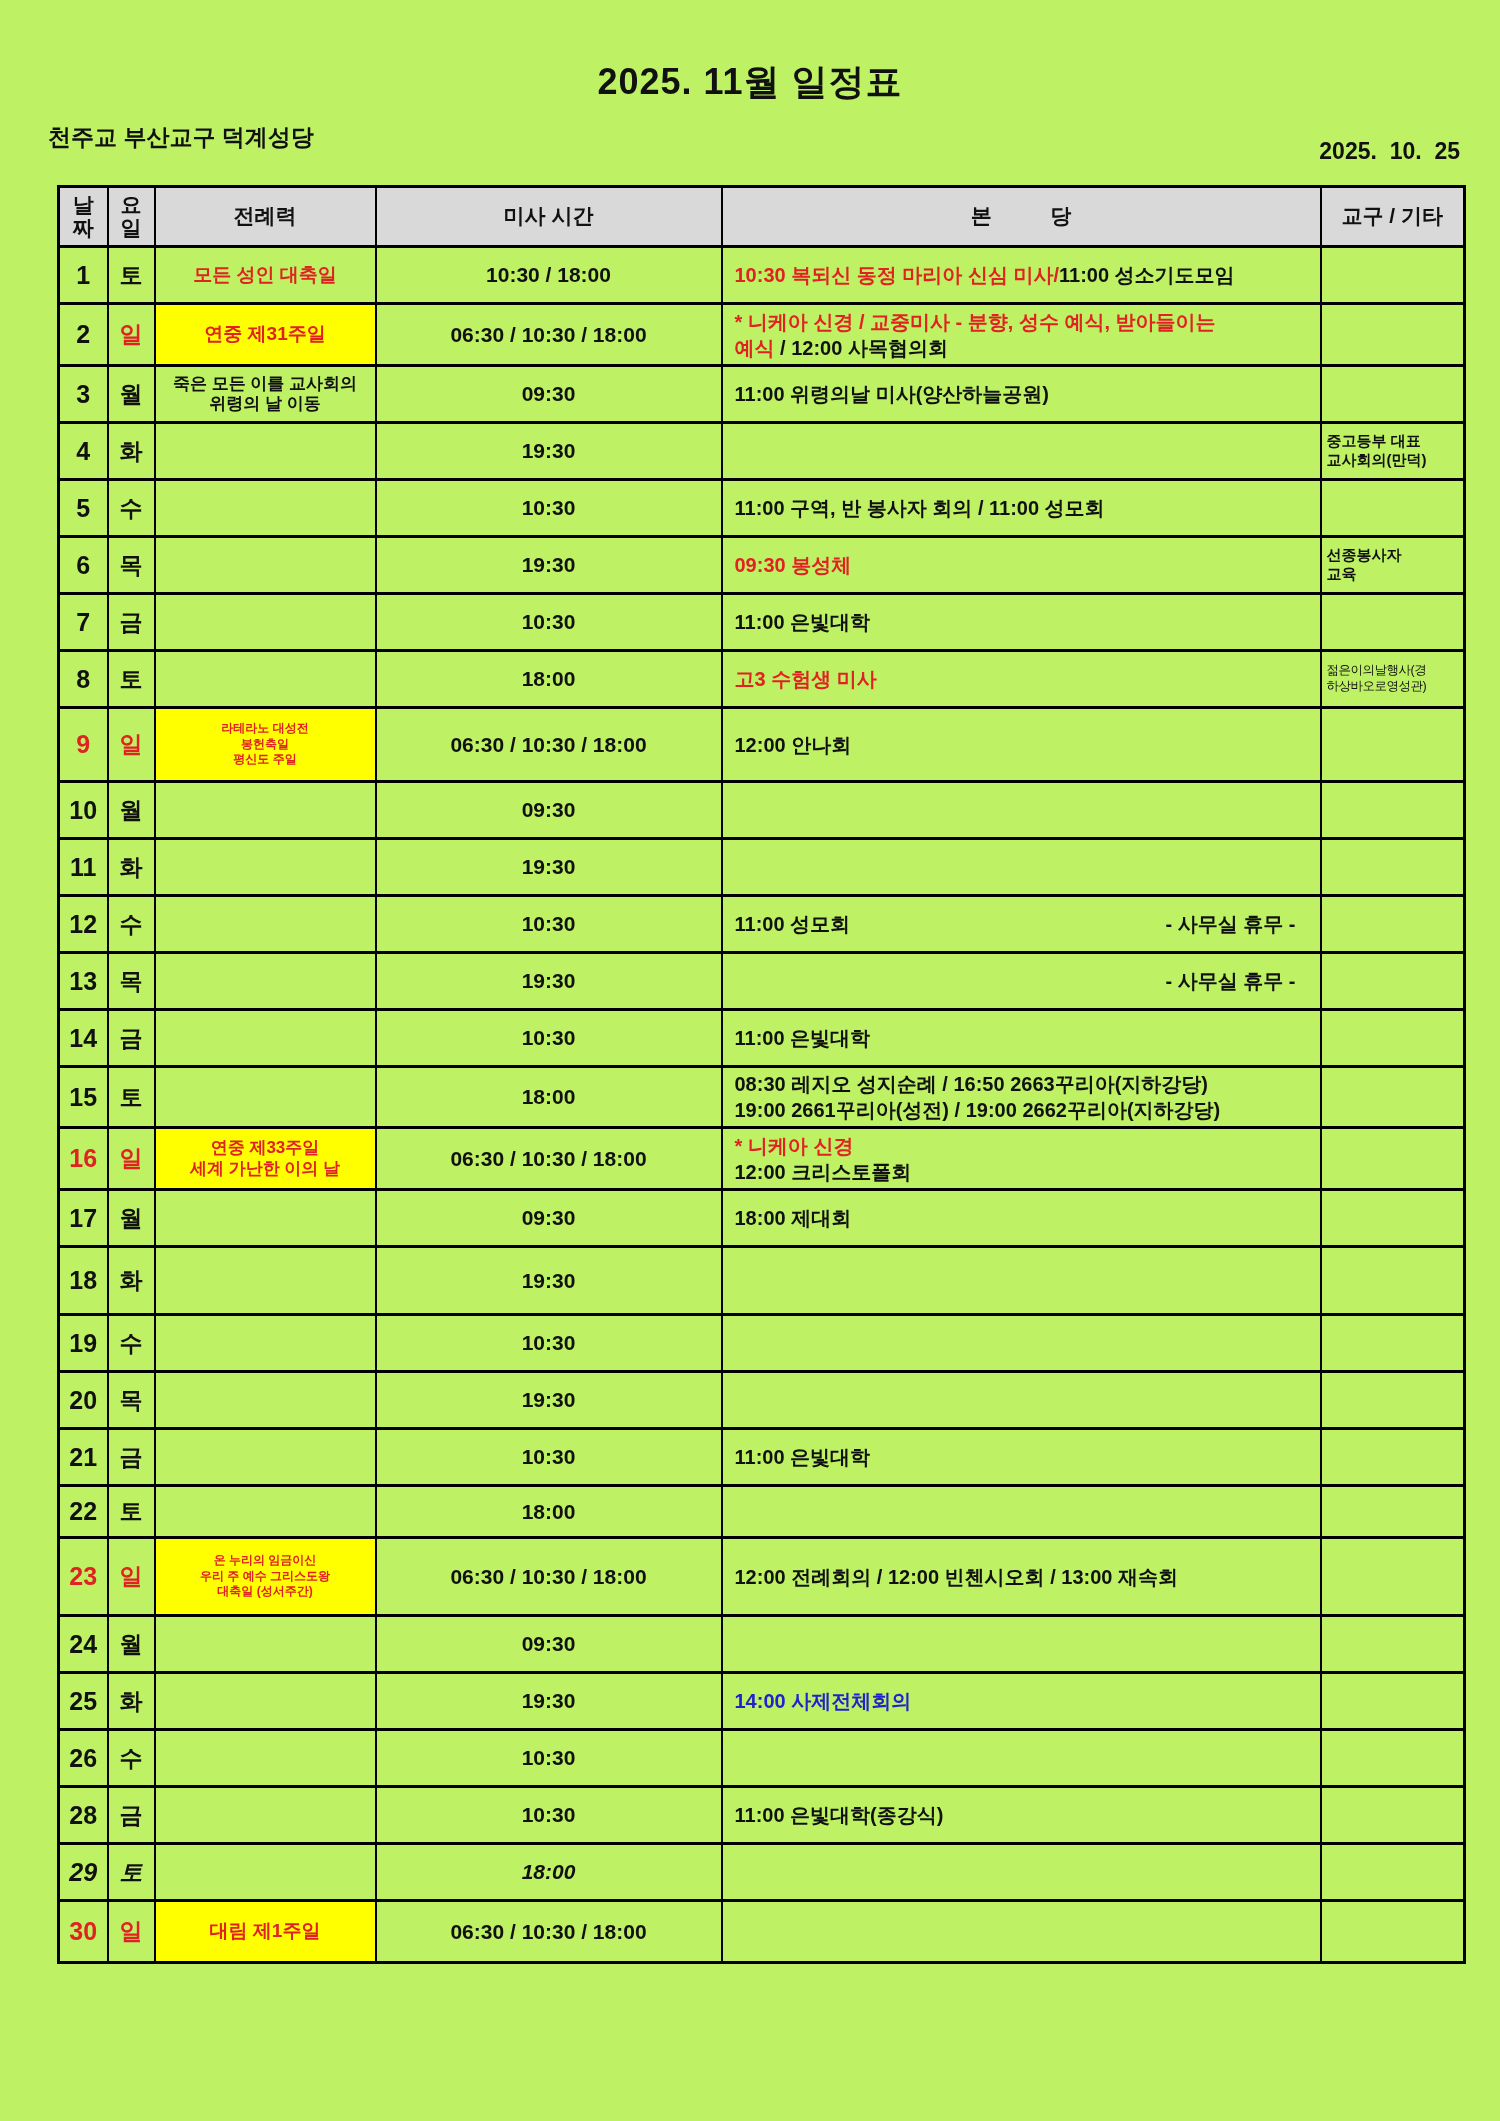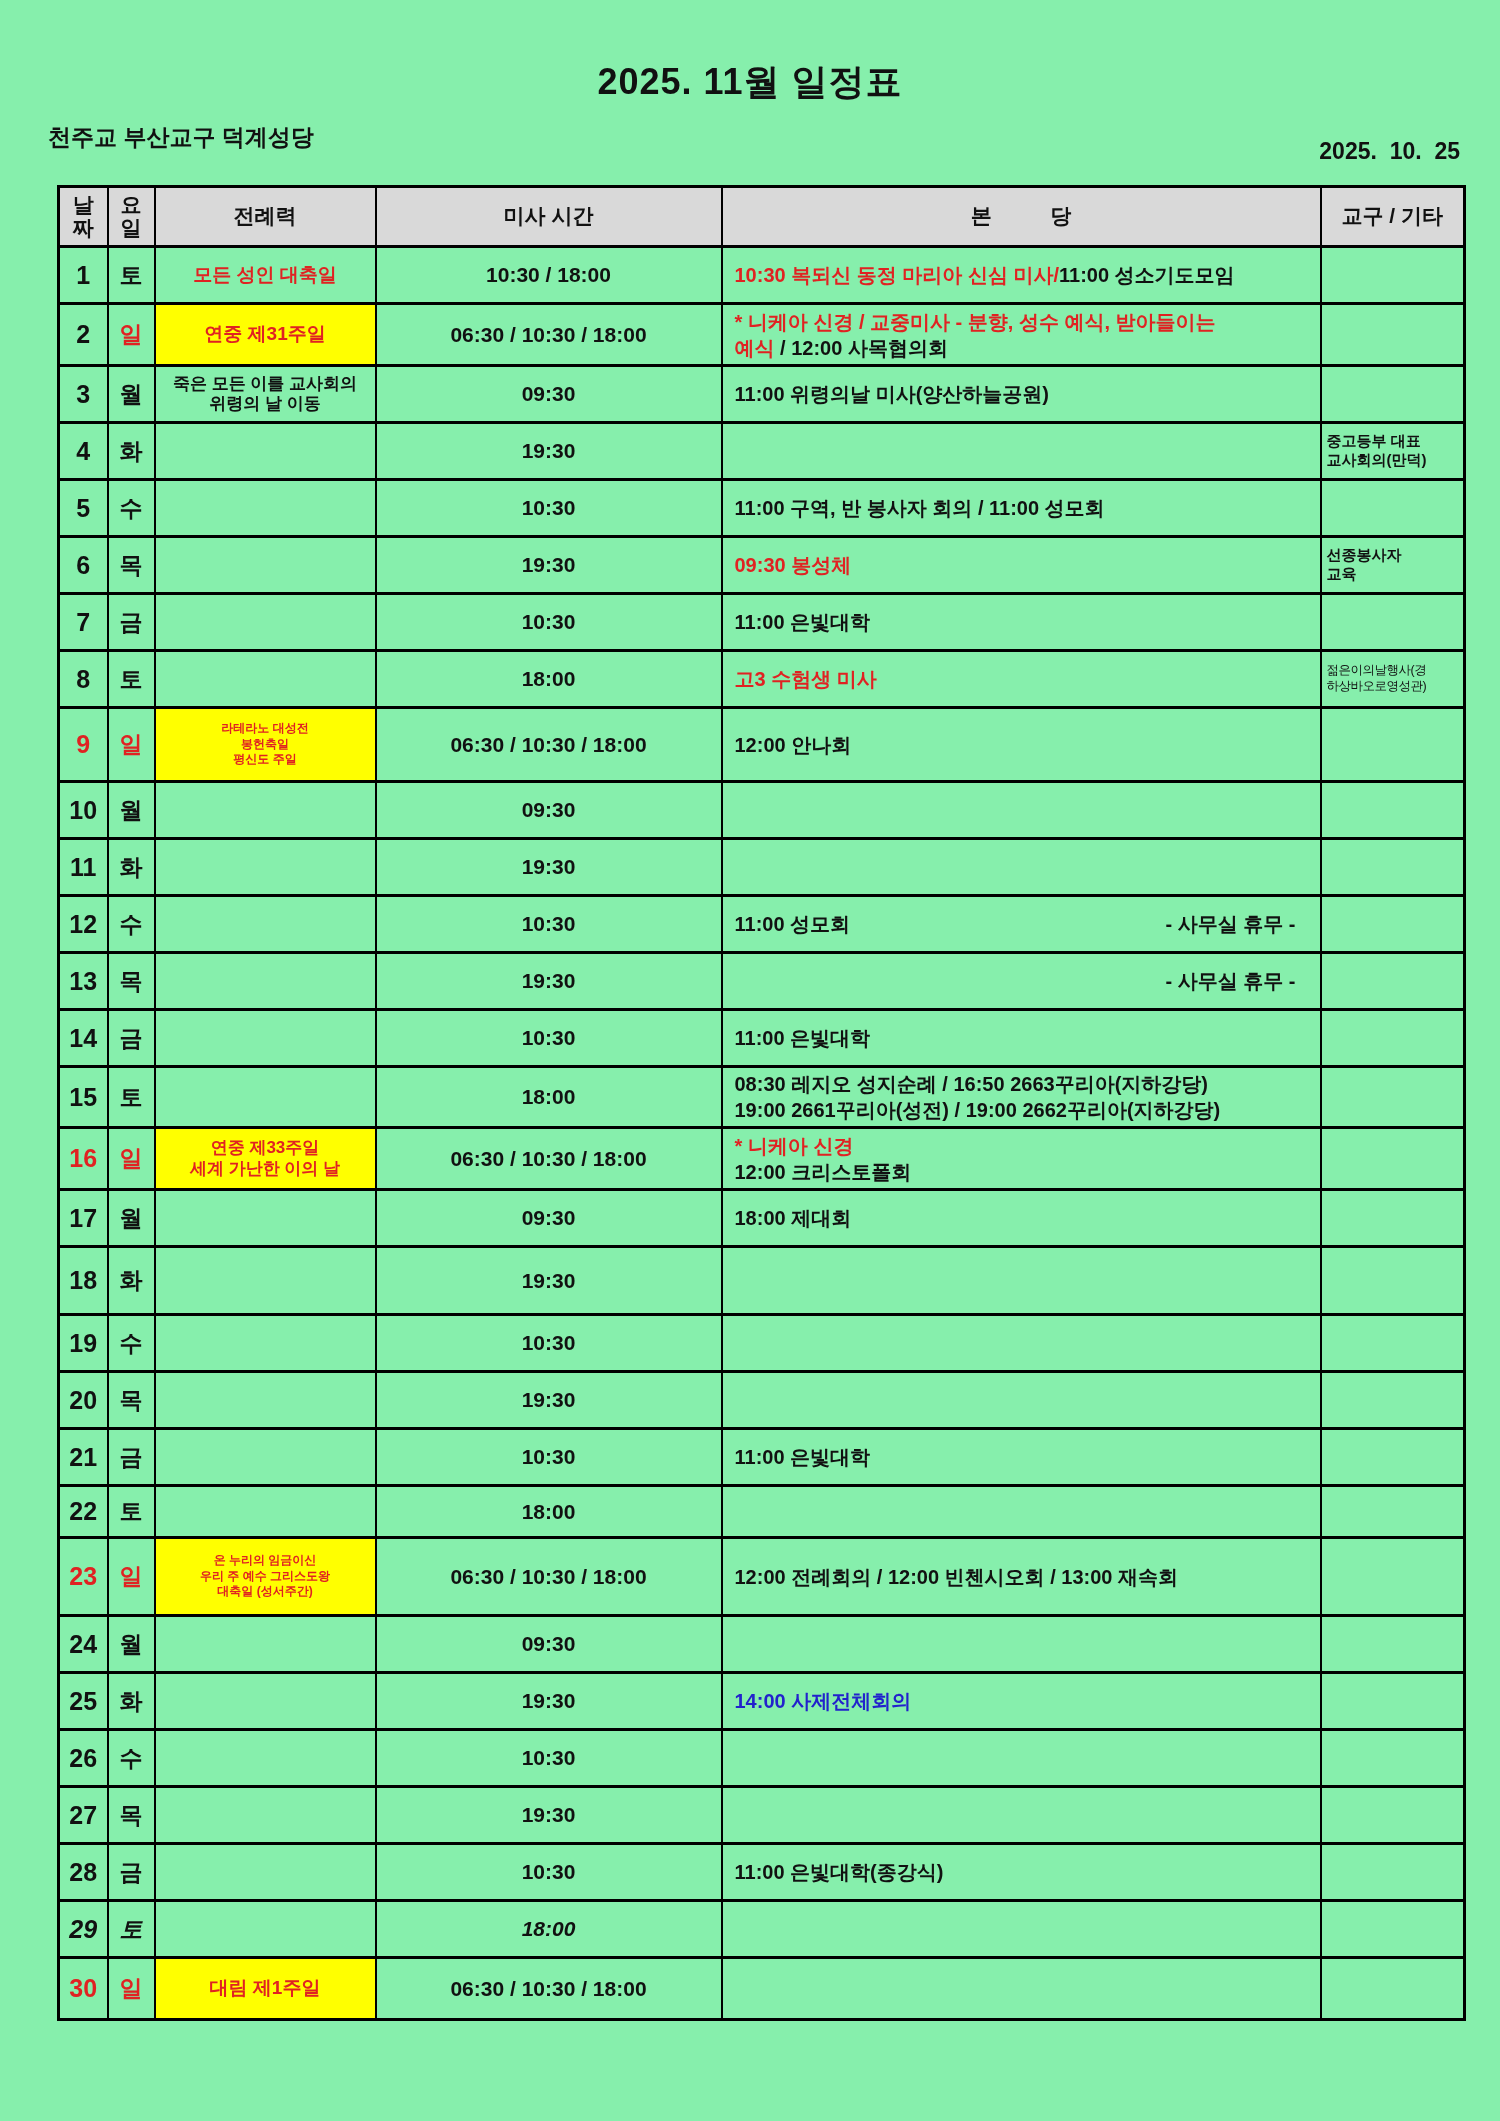--- a/index.html
+++ b/index.html
@@ -2,21 +2,21 @@
 <html style="--red: #e02222; --blue: #2222cc; --yellow: #ffff00; --hdr-bg: #d9d9d9; --ink: #111111;"><head>
 <meta charset="utf-8">
 <style>
   :root{
     --red:#e02222; --blue:#2222cc; --yellow:#ffff00;
     --hdr-bg:#d9d9d9; --ink:#111111; --line:#000000;
   }
   *{box-sizing:border-box; margin:0; padding:0;}
   body{background:#888; font-family:"Liberation Sans","DejaVu Sans",sans-serif;}
   .page{
-    position:relative; width:1500px; height:2121px; background:#86efac;
+    position:relative; width:1500px; height:2121px; background:#bef264;
     margin:0 auto; color:var(--ink); overflow:hidden;
   }
   .doc-title{
     position:absolute; top:58px; left:0; width:100%;
     text-align:center; font-size:36px; font-weight:bold; letter-spacing:1px;
   }
   .doc-subtitle{
     position:absolute; top:122px; left:48px;
     font-size:23px; font-weight:bold;
   }
@@ -368,28 +368,20 @@
         </tr>
         <tr style="height: 57px;">
           <td class="date-cell c-k">26</td>
           <td class="day-cell c-k">수</td>
           <td class="feast-cell"></td>
           <td class="mass-cell">10:30</td>
           <td class="parish-cell"></td>
           <td class="extra-cell"></td>
         </tr>
         <tr style="height: 57px;">
-          <td class="date-cell c-k">27</td>
-          <td class="day-cell c-k">목</td>
-          <td class="feast-cell"></td>
-          <td class="mass-cell">19:30</td>
-          <td class="parish-cell"></td>
-          <td class="extra-cell"></td>
-        </tr>
-        <tr style="height: 57px;">
           <td class="date-cell c-k">28</td>
           <td class="day-cell c-k">금</td>
           <td class="feast-cell"></td>
           <td class="mass-cell">10:30</td>
           <td class="parish-cell">
             <div><span class="c-k">11:00 은빛대학(종강식)</span></div>
           </td>
           <td class="extra-cell"></td>
         </tr>
         <tr style="height: 57px; font-style: italic;">

